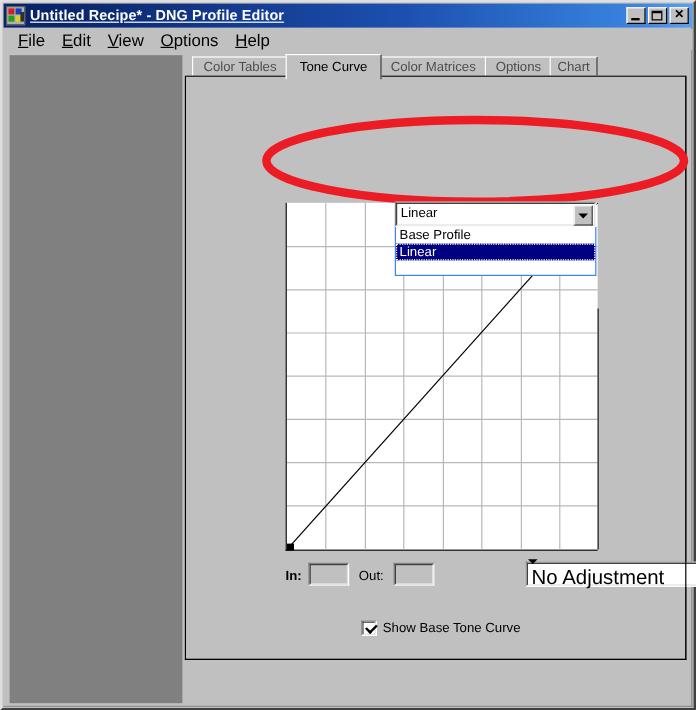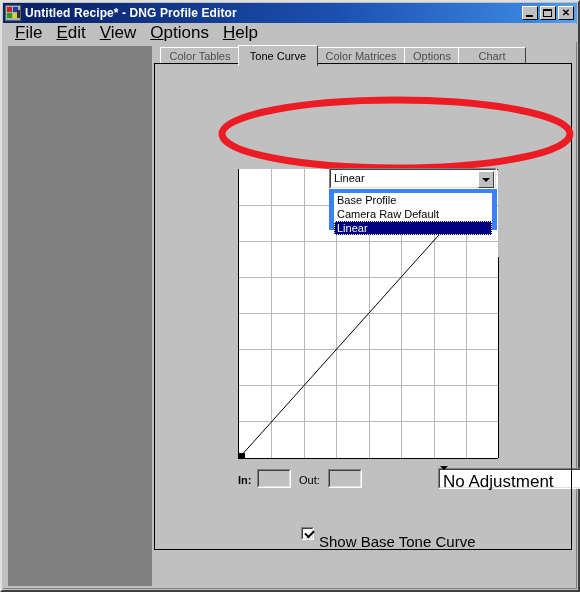--- a/index.html
+++ b/index.html
@@ -39,21 +39,21 @@
     border:1px solid #606060;box-sizing:border-box;
   }
   .title-icon i{position:absolute;display:block;}
   .ti1{left:1px;top:1px;width:5px;height:5px;background:#d02020;}
   .ti2{left:7px;top:1px;width:5px;height:5px;background:#1040c0;}
   .ti3{left:1px;top:7px;width:5px;height:5px;background:#20a020;}
   .ti4{left:7px;top:7px;width:5px;height:5px;background:#e0d020;}
   .ti5{left:11px;top:4px;width:3px;height:8px;background:#303030;}
   .title-text{
     color:#fff;font-weight:bold;font-size:12px;letter-spacing:0.1px;
-    white-space:nowrap;flex:1 1 auto;overflow:hidden;
+    white-space:nowrap;flex:1 1 auto;overflow:hidden;text-decoration:underline;
   }
   .title-btns{display:flex;gap:2px;margin-right:3px;flex:0 0 auto;}
   .tbtn{
     width:16px;height:14px;background:#c0c0c0;
     border:1px solid #fff;border-right-color:#000;border-bottom-color:#000;
     box-sizing:border-box;position:relative;
     display:flex;align-items:center;justify-content:center;
     font-size:9px;line-height:1;color:#000;
   }
   .tbtn .gl{position:absolute;}
@@ -61,21 +61,21 @@
   .g-max{width:9px;height:8px;border:1px solid #000;border-top-width:2px;box-sizing:border-box;left:2px;top:2px;}
   .g-close{font-family:"Liberation Sans",sans-serif;font-size:10px;font-weight:bold;line-height:12px;}
 
   
   .menubar{
     position:absolute;left:3px;top:24px;width:574px;height:18px;
     background:#c0c0c0;display:flex;align-items:center;padding-left:5px;
     box-sizing:border-box;
   }
   .menu-item{
-    padding:1px 7px;font-size:17px;color:#000;white-space:nowrap;cursor:default;
+    padding:1px 7px;font-size:14px;color:#000;white-space:nowrap;cursor:default;
   }
   .menu-item u{text-decoration:underline;}
 
   
   .client{
     position:absolute;left:4px;top:43px;width:572px;height:545px;
     background:#c0c0c0;
   }
 
   
@@ -136,21 +136,21 @@
     box-sizing:border-box;display:flex;align-items:center;justify-content:center;
   }
   .arrow-dn{
     width:0;height:0;border-left:4px solid transparent;border-right:4px solid transparent;
     border-top:4px solid #000;
   }
 
   
   .droplist{
     position:absolute;left:174px;top:124px;width:168px;height:42px;
-    background:#fff;box-sizing:border-box;border:5px solid #3b82f6;
+    background:#fff;box-sizing:border-box;border:1px solid #3b82f6;
     z-index:29;
   }
   .drop-opt{
     height:14px;line-height:14px;padding-left:3px;font-size:11px;color:#000;
     white-space:nowrap;box-sizing:border-box;
   }
   .drop-opt.sel{
     background:#000080;color:#fff;outline:1px dotted #fff;outline-offset:-1px;
   }
 
@@ -190,21 +190,21 @@
   }
   .cbox .in2{
     position:absolute;left:0;top:0;right:0;bottom:0;background:#fff;
     border:1px solid #404040;border-right-color:#dfdfdf;border-bottom-color:#dfdfdf;
   }
   .cbox .tick{
     position:absolute;left:2px;top:1px;width:7px;height:4px;
     border-left:2px solid #000;border-bottom:2px solid #000;
     transform:rotate(-45deg);
   }
-  .cb-label{font-size:15px;color:#000;white-space:nowrap;margin-top:16px;}
+  .cb-label{font-size:11px;color:#000;white-space:nowrap;}
 
   
   .annot{position:absolute;left:0;top:0;width:580px;height:592px;pointer-events:none;z-index:28;}
 </style>
 </head>
 <body>
 
 <div id="app">
 
   <div class="win-frame">
@@ -245,21 +245,21 @@
 
     <div class="left-panel"></div>
 
     <div class="tabctl">
 
       <div class="tabstrip">
         <div class="tab" style="left:6px;width:80px;">Color Tables</div>
         <div class="tab active" style="left:84px;width:80px;">Tone Curve</div>
         <div class="tab" style="left:162px;width:90px;">Color Matrices</div>
         <div class="tab" style="left:250px;width:56px;">Options</div>
-        <div class="tab" style="left:304px;width:68px;">Chart</div>
+        <div class="tab" style="left:304px;width:40px;">Chart</div>
       </div>
 
       <div class="tabbody">
 
         <div class="lbl-btc">Base Tone Curve:</div>
 
         <div class="graphwrap">
           <div class="graph">
             <svg width="260" height="290">
 
@@ -294,21 +294,20 @@
           <div class="inner">
             <div class="val">Linear</div>
             <div class="arrowbtn">
                 <span class="arrow-dn"></span>
               </div>
           </div>
         </div>
 
         <div class="droplist">
           <div class="drop-opt">Base Profile</div>
-          <div class="drop-opt">Camera Raw Default</div>
           <div class="drop-opt sel">Linear</div>
         </div>
 
         <div class="io-row">
           <div class="io-label" style="left:0px;font-weight:bold;">In:</div>
           <div class="io-field" style="left:19px;">
               <div class="in2"></div>
             </div>
           <div class="io-label" style="left:61px;">Out:</div>
           <div class="io-field" style="left:90px;">

